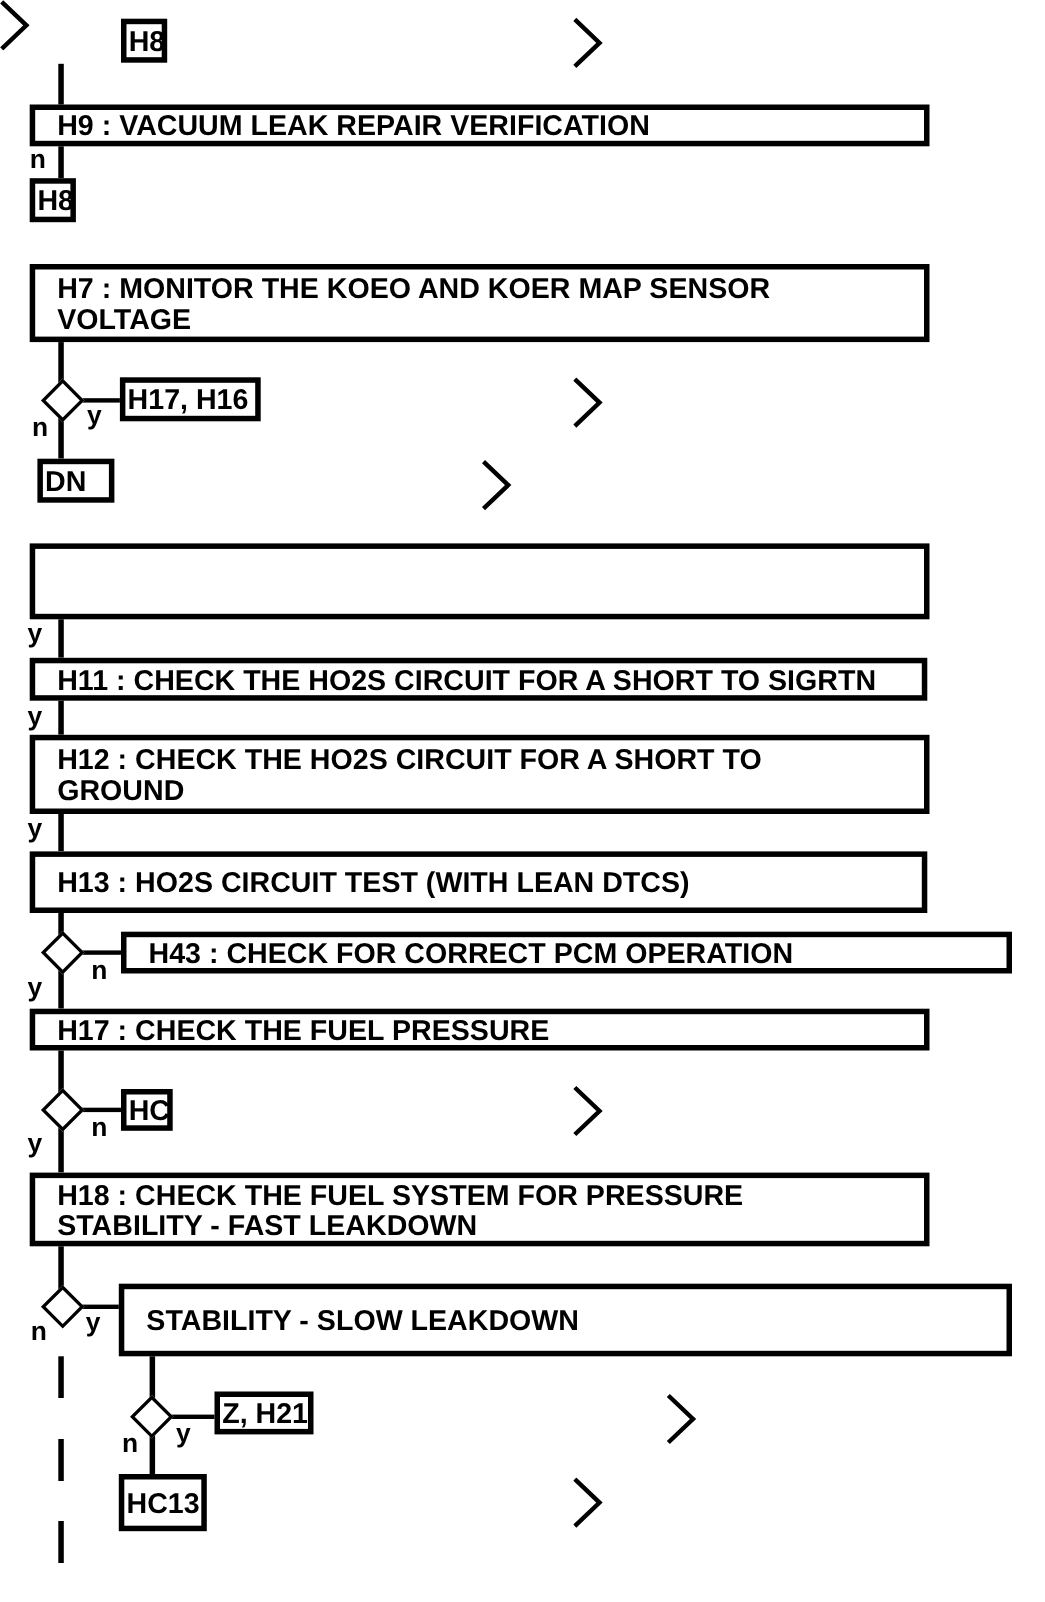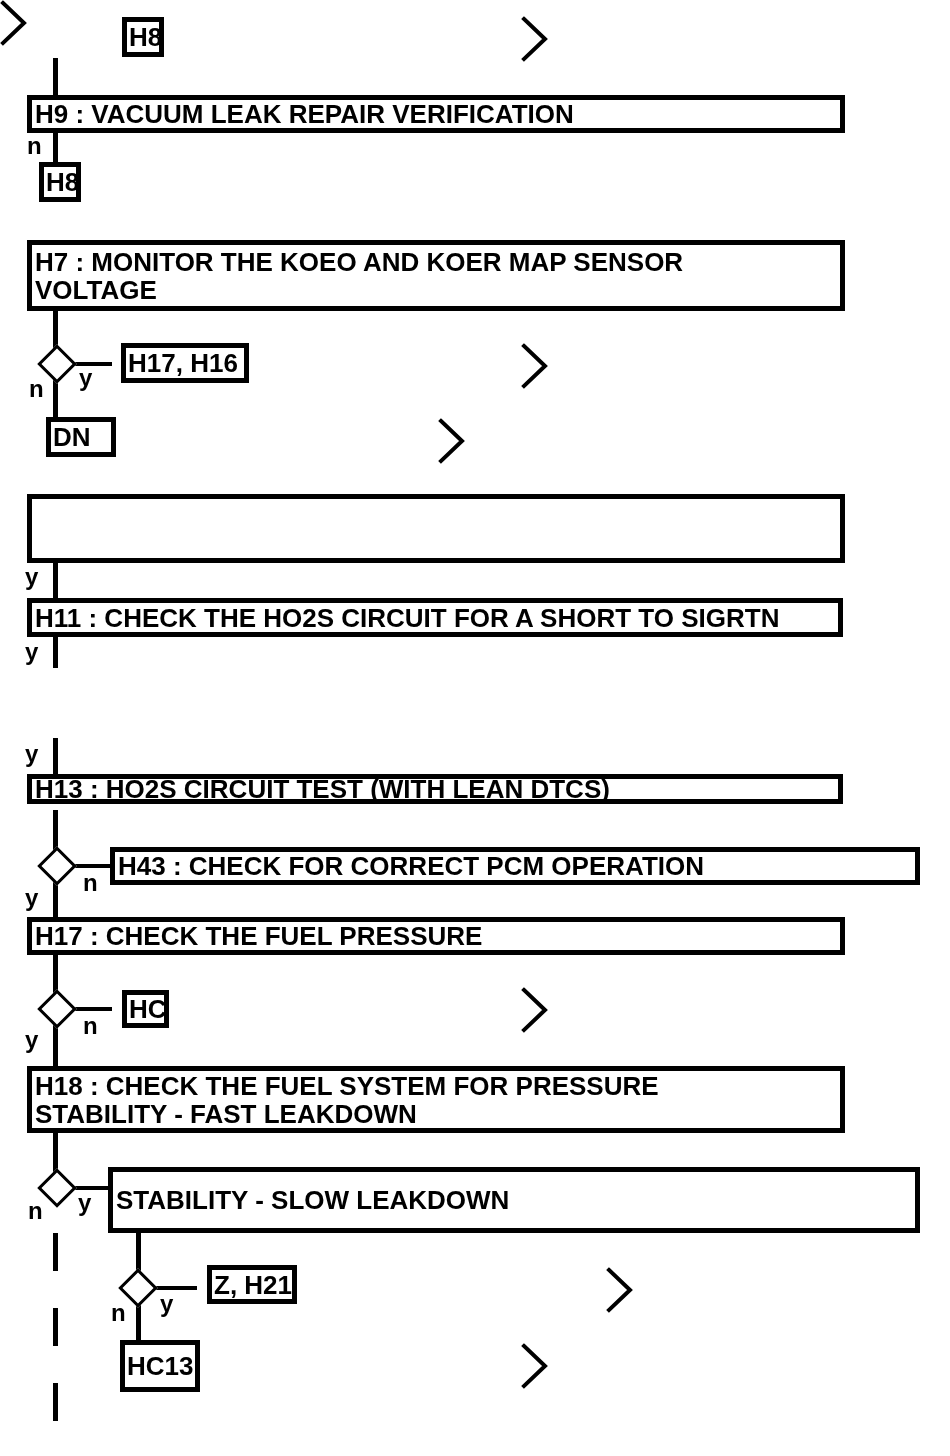--- a/index.html
+++ b/index.html
@@ -4,23 +4,23 @@
 <style>
   html,body { margin:0; padding:0; background:#ffffff; }
   #canvas {
     position:relative; width:950px; height:1456px; background:#ffffff;
     font-family:"Liberation Sans", sans-serif; font-weight:bold; color:#000000;
     overflow:hidden;
   }
   .box {
     position:absolute; box-sizing:border-box; border:5px solid #000000;
     background:#ffffff; display:flex; flex-direction:column; justify-content:center;
-    font-size:26px; line-height:28px; white-space:nowrap; padding-left:3px;
+    font-size:26px; line-height:28px; white-space:nowrap; padding-left:20px;
   }
-  .box.small { padding-left:2px;margin-left:12px; }
+  .box.small { padding-left:2px; }
   .box span { display:block; }
   .lbl { position:absolute; font-size:24px; line-height:24px; }
   .vl { position:absolute; left:53px; width:5px; background:#000000; }
   .vlb { position:absolute; left:136px; width:5px; background:#000000; }
   .hl { position:absolute; height:4px; background:#000000; }
   .dash {
     position:absolute; left:53px; width:5px;
     background:repeating-linear-gradient(to bottom,#000000 0 38px,transparent 38px 75px);
   }
   .dia {
@@ -87,22 +87,26 @@
     <span>DN</span>
   </div>
 
   <div class="box" style="left:27px;top:494px;width:818px;height:69px">
   </div>
 
   <div class="box" style="left:27px;top:598px;width:816px;height:39px">
     <span>H11 : CHECK THE HO2S CIRCUIT FOR A SHORT TO SIGRTN</span>
   </div>
 
+  <div class="box" style="left:27px;top:668px;width:818px;height:72px">
+    <span>H12 : CHECK THE HO2S CIRCUIT FOR A SHORT TO</span>
+    <span>GROUND</span>
+  </div>
 
-  <div class="box" style="left:27px;top:774px;width:816px;height:30px">
+  <div class="box" style="left:27px;top:774px;width:816px;height:56px">
     <span>H13 : HO2S CIRCUIT TEST (WITH LEAN DTCS)</span>
   </div>
 
   <div class="box" style="left:110px;top:847px;width:810px;height:38px">
     <span>H43 : CHECK FOR CORRECT PCM OPERATION</span>
   </div>
 
   <div class="box" style="left:27px;top:917px;width:818px;height:38px">
     <span>H17 : CHECK THE FUEL PRESSURE</span>
   </div>

